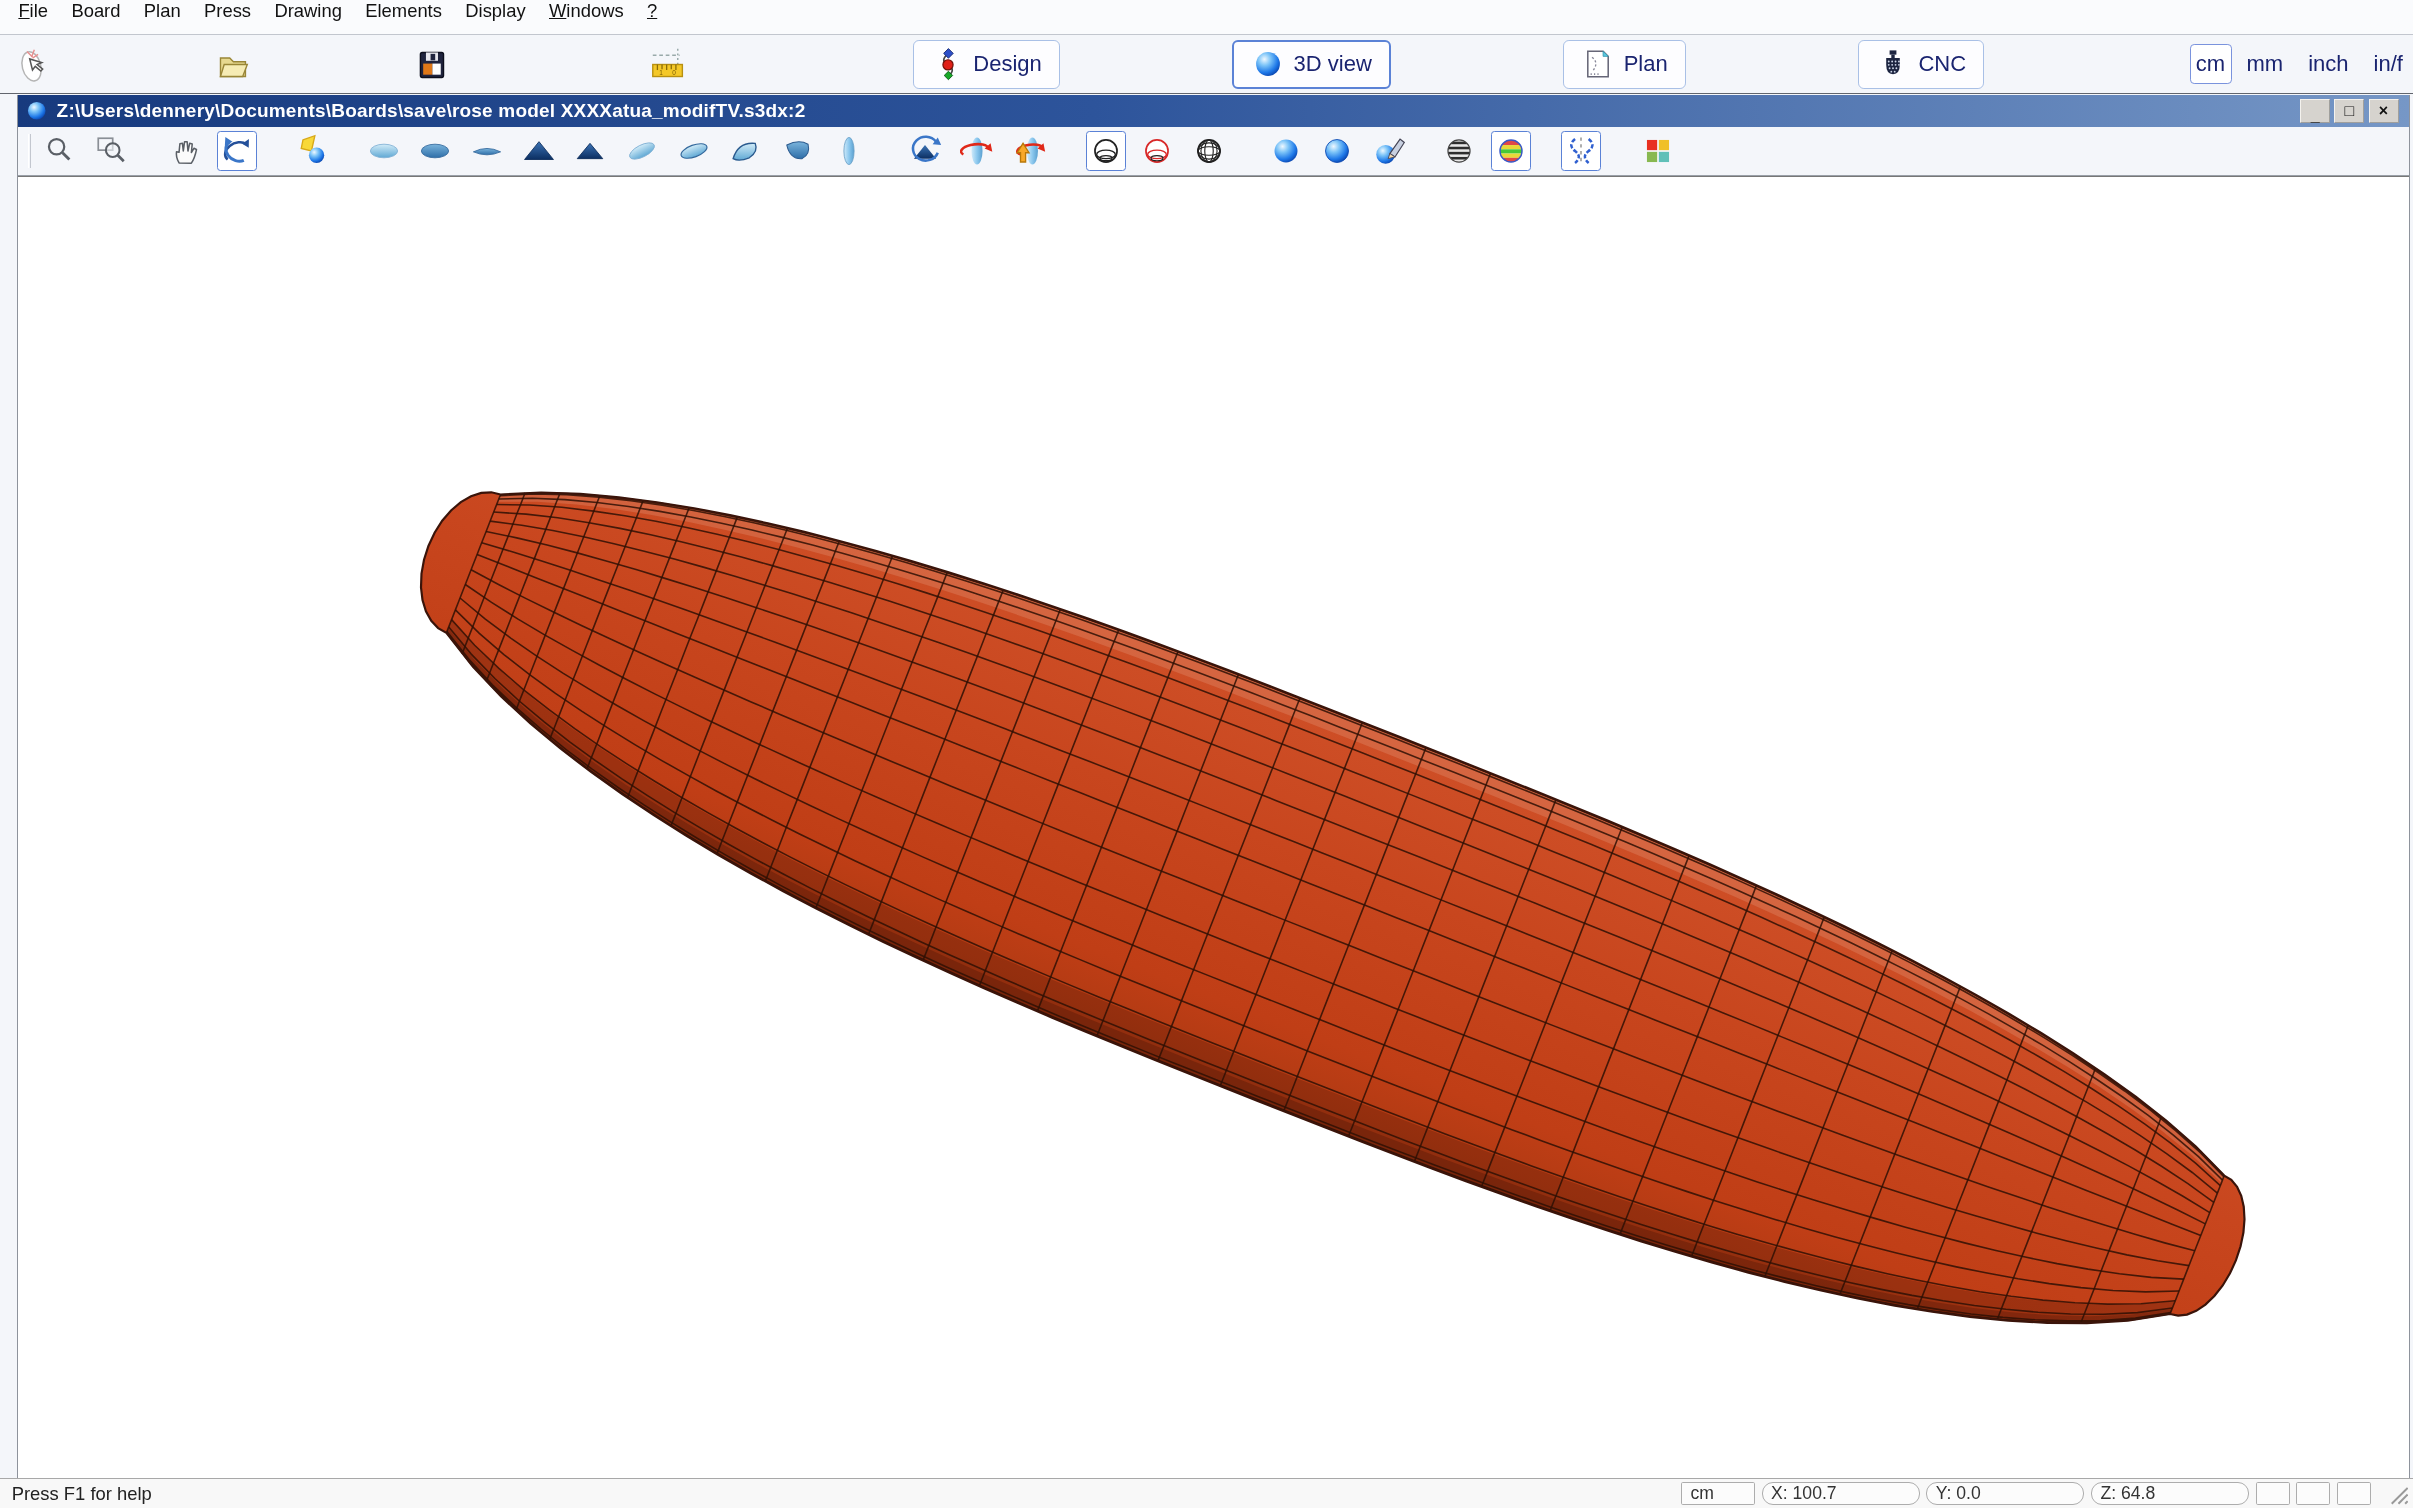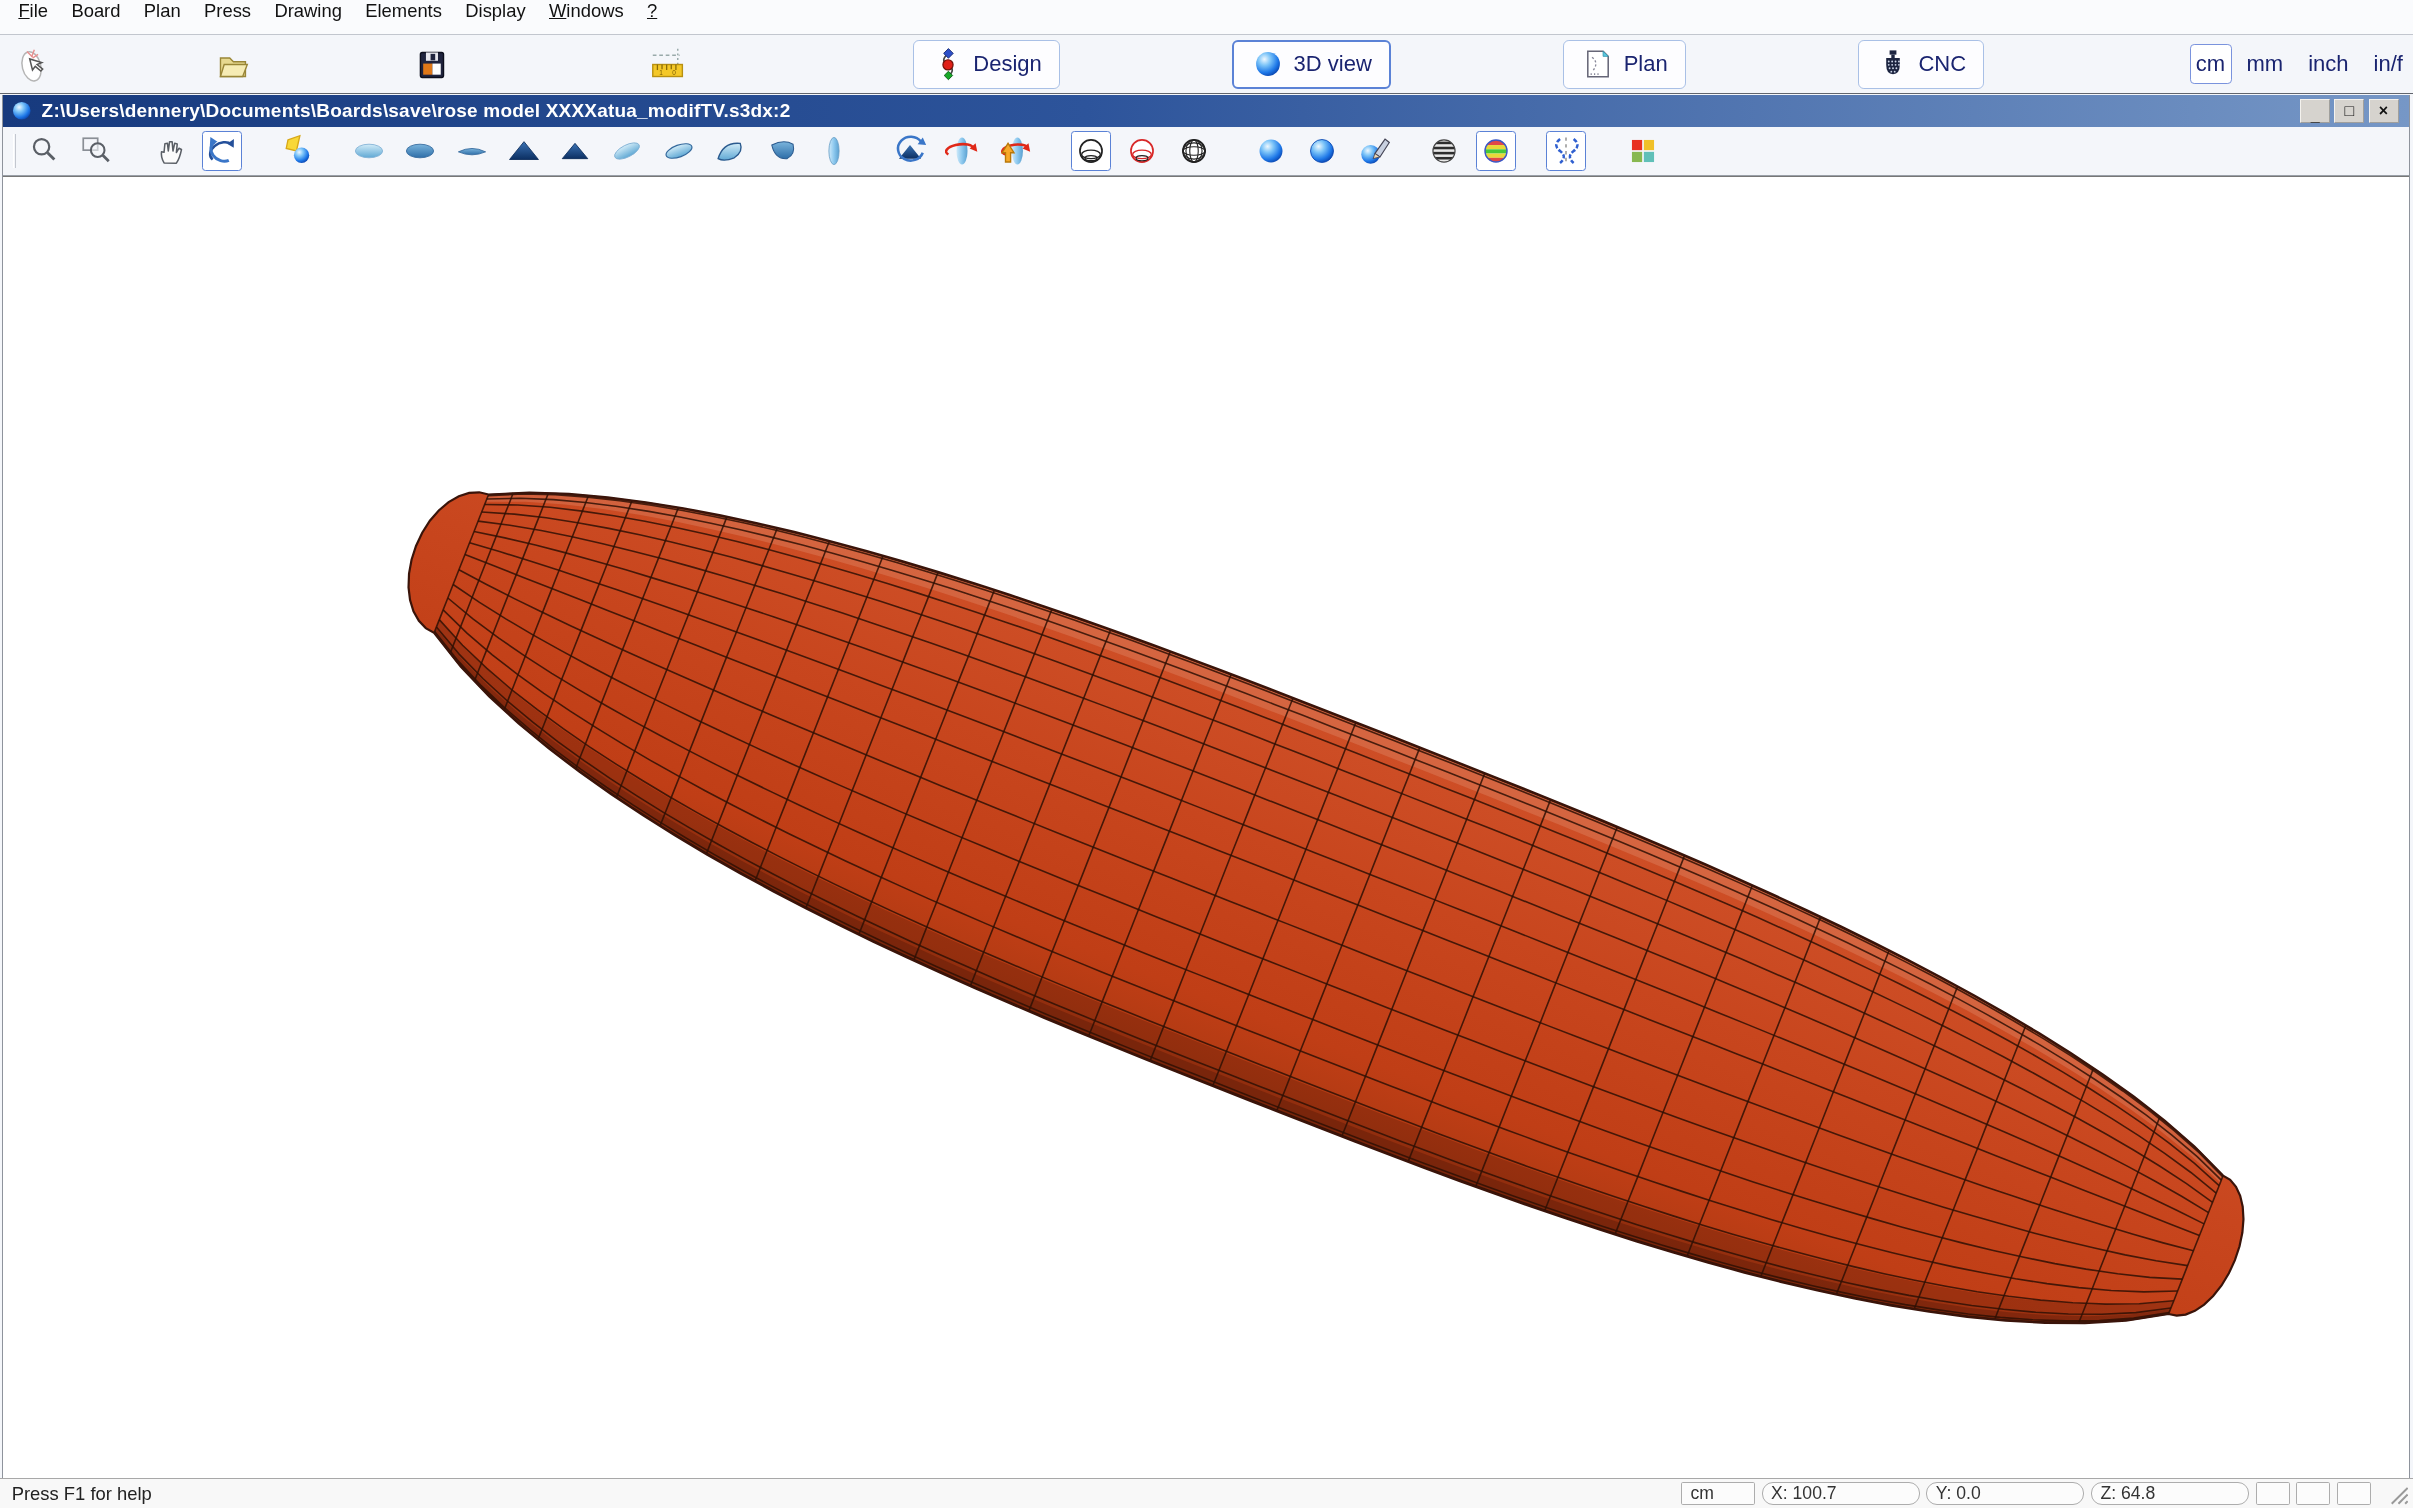--- a/index.html
+++ b/index.html
@@ -23,21 +23,21 @@
     font-size:22px; color:#1a2470; }
   .app-btn.first { margin-left:70px; }
   .app-btn.active { border:2.5px solid #5b82d6; }
   .app-btn svg { width:34px; height:34px; }
   .units { display:flex; align-items:center; margin-left:55px; gap:5px; }
   .unit { font-size:22px; color:#1a2470; padding:0 10px; }
   .unit.selected { border:1.7px solid #7a93dd; border-radius:4.2px; background:#fff;
     width:42px; height:40px; display:flex; align-items:center; justify-content:center; padding:0; }
 
   
-  .docwin { position:absolute; left:2px; right:3.4px; top:95px; height:1384px;
+  .docwin { position:absolute; left:17px; right:3.4px; top:95px; height:1384px;
     border-left:1.7px solid #8e939c; border-right:1.7px solid #8e939c; border-bottom:1.7px solid #8e939c;
     display:flex; flex-direction:column; background:#fff; }
   .doc-titlebar { height:32px; flex:0 0 32px;
     background:linear-gradient(90deg,#173a7e 0%, #2d549b 45%, #7697c6 100%);
     display:flex; align-items:center; padding:0 6.7px; }
   .doc-titlebar svg.docsphere { width:23.5px; height:23.5px; margin-right:8.4px; }
   .doc-title { color:#fff; font-size:19px; font-weight:600; letter-spacing:0.2px; flex:1;
     white-space:nowrap; overflow:hidden; }
   .winbtns { display:flex; gap:4.2px; margin-right:3.4px; }
   .winbtn { width:30px; height:24px; background:#d6d3ce; border:1.7px outset #f4f2ee;

